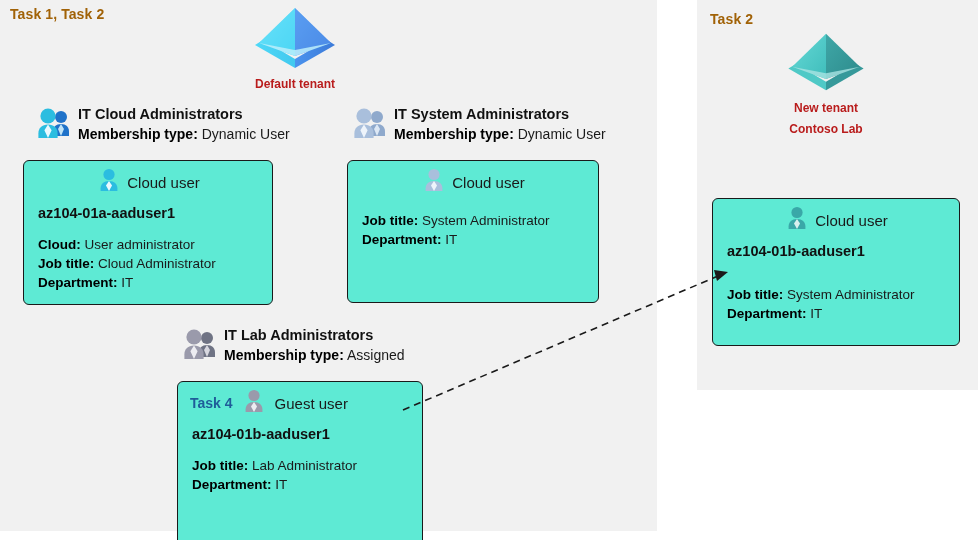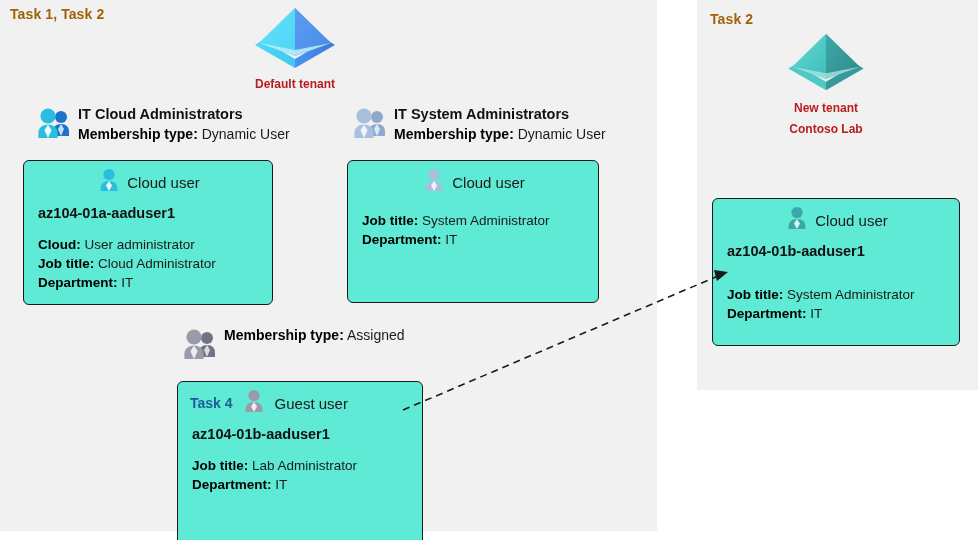--- a/index.html
+++ b/index.html
@@ -232,20 +232,21 @@
       <svg width="36" height="34" viewBox="0 0 36 34">
         <circle cx="25" cy="11" r="6" fill="#6f7384"></circle>
         <path d="M25 18c-5 0-8 3.2-8 7.4V30h16v-4.6C33 21.2 30 18 25 18z" fill="#6f7384"></path>
         <path d="M25 18l-3 5 3 7 3-7z" fill="#d8d8e0"></path>
         <circle cx="12" cy="10" r="7.6" fill="#9a9aab"></circle>
         <path d="M12 18.6c-6 0-9.6 3.8-9.6 8.6V32h19.2v-4.8c0-4.8-3.6-8.6-9.6-8.6z" fill="#9a9aab"></path>
         <path d="M12 18.6l-3.6 5.6L12 32l3.6-7.8z" fill="#ededf2"></path>
       </svg>
     </span>
     <span class="group-text">
+      <div class="group-name">IT Lab Administrators</div>
       <div class="group-meta">
         <b>Membership type:</b>
         <span>Assigned</span>
       </div>
     </span>
   </div>
 
   <div class="card" id="card-user1">
     <div class="card-head">
       <span>

